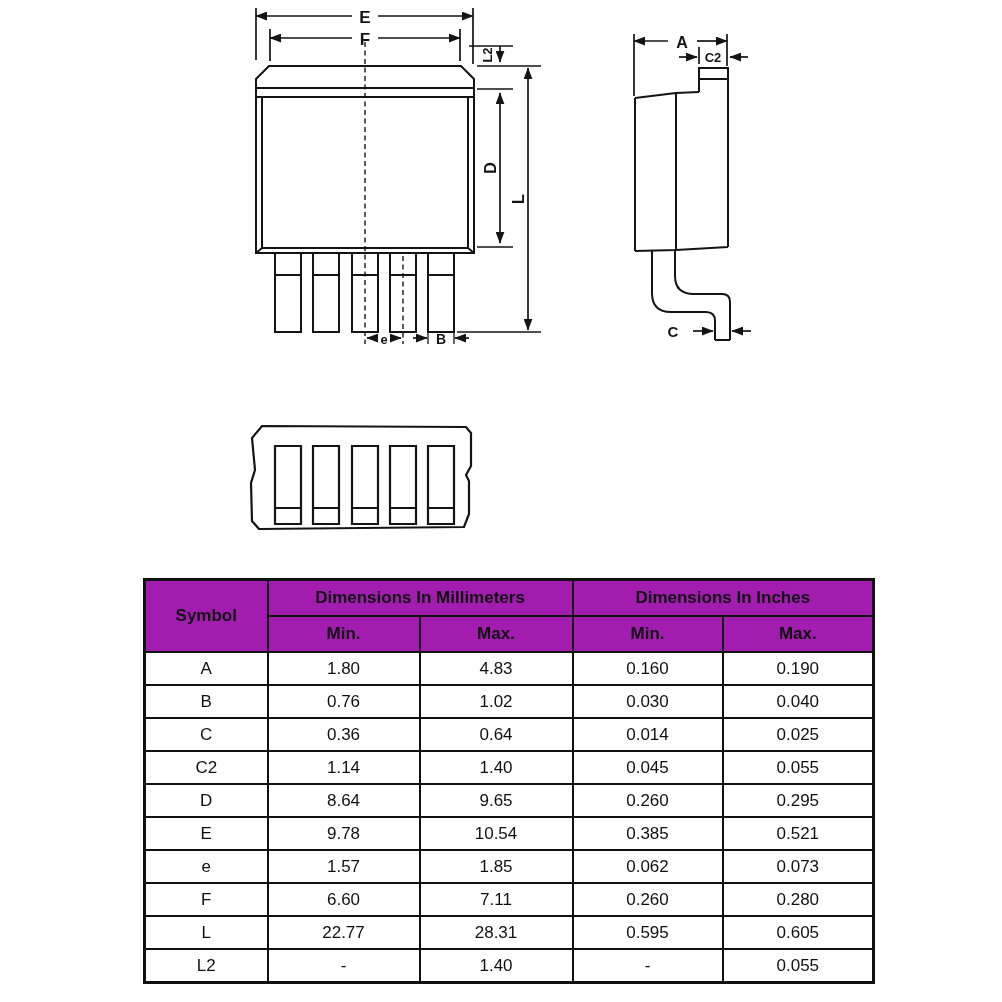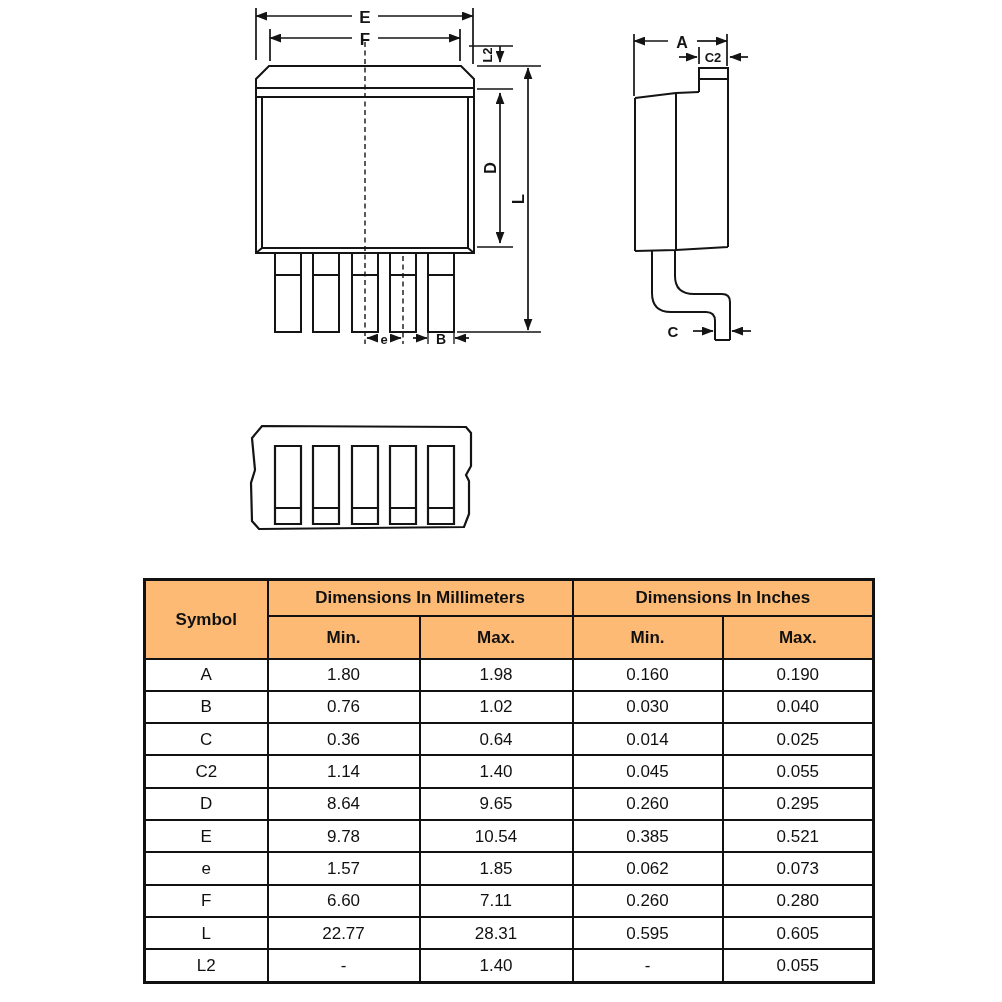--- a/index.html
+++ b/index.html
@@ -13,21 +13,21 @@
   #dim-table-wrap{position:absolute;left:143px;top:578px;width:729px;height:406px;}
   table.dims{
     border-collapse:collapse;width:729px;height:406px;table-layout:fixed;
     border:3px solid #111;
   }
   table.dims td{
     border:2px solid #111;text-align:center;vertical-align:middle;
     font-size:17px;color:#101010;padding:0;line-height:1;
     font-family:"Liberation Sans", sans-serif;
   }
-  table.dims td.hdr{background:#fdba74;font-weight:bold;font-size:17px;}
+  table.dims td.hdr{background:#a21caf;font-weight:bold;font-size:17px;}
 </style>
 </head>
 <body>
 
 <div id="canvas">
 
   <svg id="drawing" width="1002" height="565" viewBox="0 0 1002 565">
     <defs>
       <marker id="ah" viewBox="0 0 12 9" refX="11.3" refY="4.5" markerWidth="12" markerHeight="9" markerUnits="userSpaceOnUse" orient="auto-start-reverse">
         <path d="M0,0 L12,4.5 L0,9 Z" fill="#141414"></path>
@@ -145,30 +145,30 @@
           <col style="width:153px">
         <col style="width:150px">
           <col style="width:151px">
       </colgroup>
       <tbody>
         <tr style="height:36px">
           <td class="hdr" rowspan="2">Symbol</td>
           <td class="hdr" colspan="2">Dimensions In Millimeters</td>
           <td class="hdr" colspan="2">Dimensions In Inches</td>
         </tr>
-        <tr style="height:43px">
+        <tr style="height:36px">
           <td class="hdr">Min.</td>
           <td class="hdr">Max.</td>
           <td class="hdr">Min.</td>
           <td class="hdr">Max.</td>
         </tr>
         <tr>
           <td>A</td>
           <td>1.80</td>
-          <td>1.98</td>
+          <td>4.83</td>
           <td>0.160</td>
           <td>0.190</td>
         </tr>
         <tr>
           <td>B</td>
           <td>0.76</td>
           <td>1.02</td>
           <td>0.030</td>
           <td>0.040</td>
         </tr>

